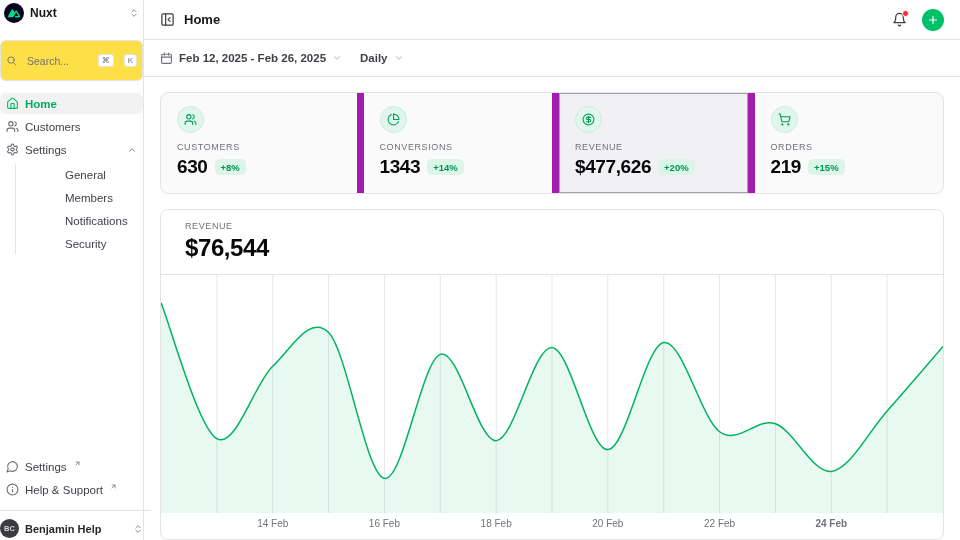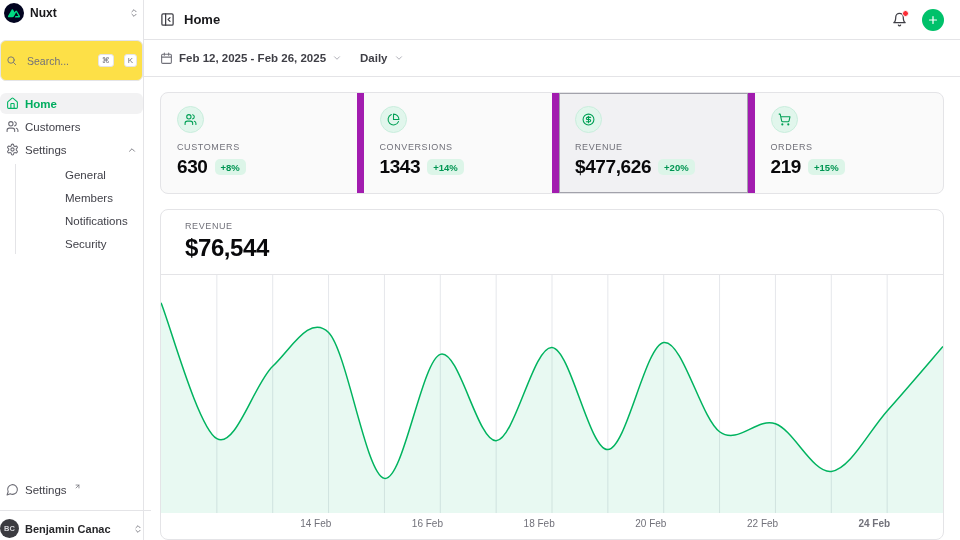--- a/index.html
+++ b/index.html
@@ -83,21 +83,21 @@
   .chart-card { margin-top:15px; border:1px solid #e4e4e7; border-radius:8px;
     background:#fff; display:flex; flex-direction:column; height:340px; overflow:hidden; }
   .chart-head { padding:11px 24px 12px; }
   .chart-label { font-size:9px; letter-spacing:.6px; color:#71717a; }
   .chart-total { font-size:24px; font-weight:bold; color:#09090b; letter-spacing:-.4px;
     margin-top:3px; }
   .chart-plot { border-top:1px solid #e4e4e7; position:relative; height:242px; }
   .chart-plot svg { position:absolute; inset:0; width:100%; height:100%; }
   .x-labels { position:relative; height:26px; }
   .x-labels span { position:absolute; top:5px; transform:translateX(-50%); font-size:10px;
-    color:#71717a; white-space:nowrap;margin-left:43px; }
+    color:#71717a; white-space:nowrap; }
 </style>
 </head>
 <body>
 
 <div class="app">
 
   <aside class="sidebar">
     <div class="brand-row">
       <span class="brand-logo">
         <svg width="12" height="9" viewBox="0 0 300 200">
@@ -178,23 +178,37 @@
             <path d="M7.9 20A9 9 0 1 0 4 16.1L2 22Z"></path>
           </svg>
         <span class="nav-label" style="flex:0 0 auto">Settings</span>
         <span class="ext">
           <svg width="7" height="7" viewBox="0 0 24 24" fill="none" stroke="currentColor" stroke-width="2.5" stroke-linecap="round" stroke-linejoin="round">
               <path d="M7 17 17 7"></path>
               <path d="M7 7h10v10"></path>
             </svg>
         </span>
       </a>
+      <a class="nav-item">
+        <svg width="13" height="13" viewBox="0 0 24 24" fill="none" stroke="currentColor" stroke-width="2" stroke-linecap="round" stroke-linejoin="round">
+            <circle cx="12" cy="12" r="10"></circle>
+            <path d="M12 16v-4"></path>
+            <path d="M12 8h.01"></path>
+          </svg>
+        <span class="nav-label" style="flex:0 0 auto">Help &amp; Support</span>
+        <span class="ext">
+          <svg width="7" height="7" viewBox="0 0 24 24" fill="none" stroke="currentColor" stroke-width="2.5" stroke-linecap="round" stroke-linejoin="round">
+              <path d="M7 17 17 7"></path>
+              <path d="M7 7h10v10"></path>
+            </svg>
+        </span>
+      </a>
       <div class="user-row">
         <span class="avatar">BC</span>
-        <span class="user-name">Benjamin Canac</span>
+        <span class="user-name">Benjamin Help</span>
         <span class="muted-ic">
           <svg width="10" height="10" viewBox="0 0 24 24" fill="none" stroke="currentColor" stroke-width="2" stroke-linecap="round" stroke-linejoin="round">
               <path d="m7 15 5 5 5-5M7 9l5-5 5 5"></path>
             </svg>
         </span>
       </div>
     </div>
   </aside>
 
   <div class="main">

